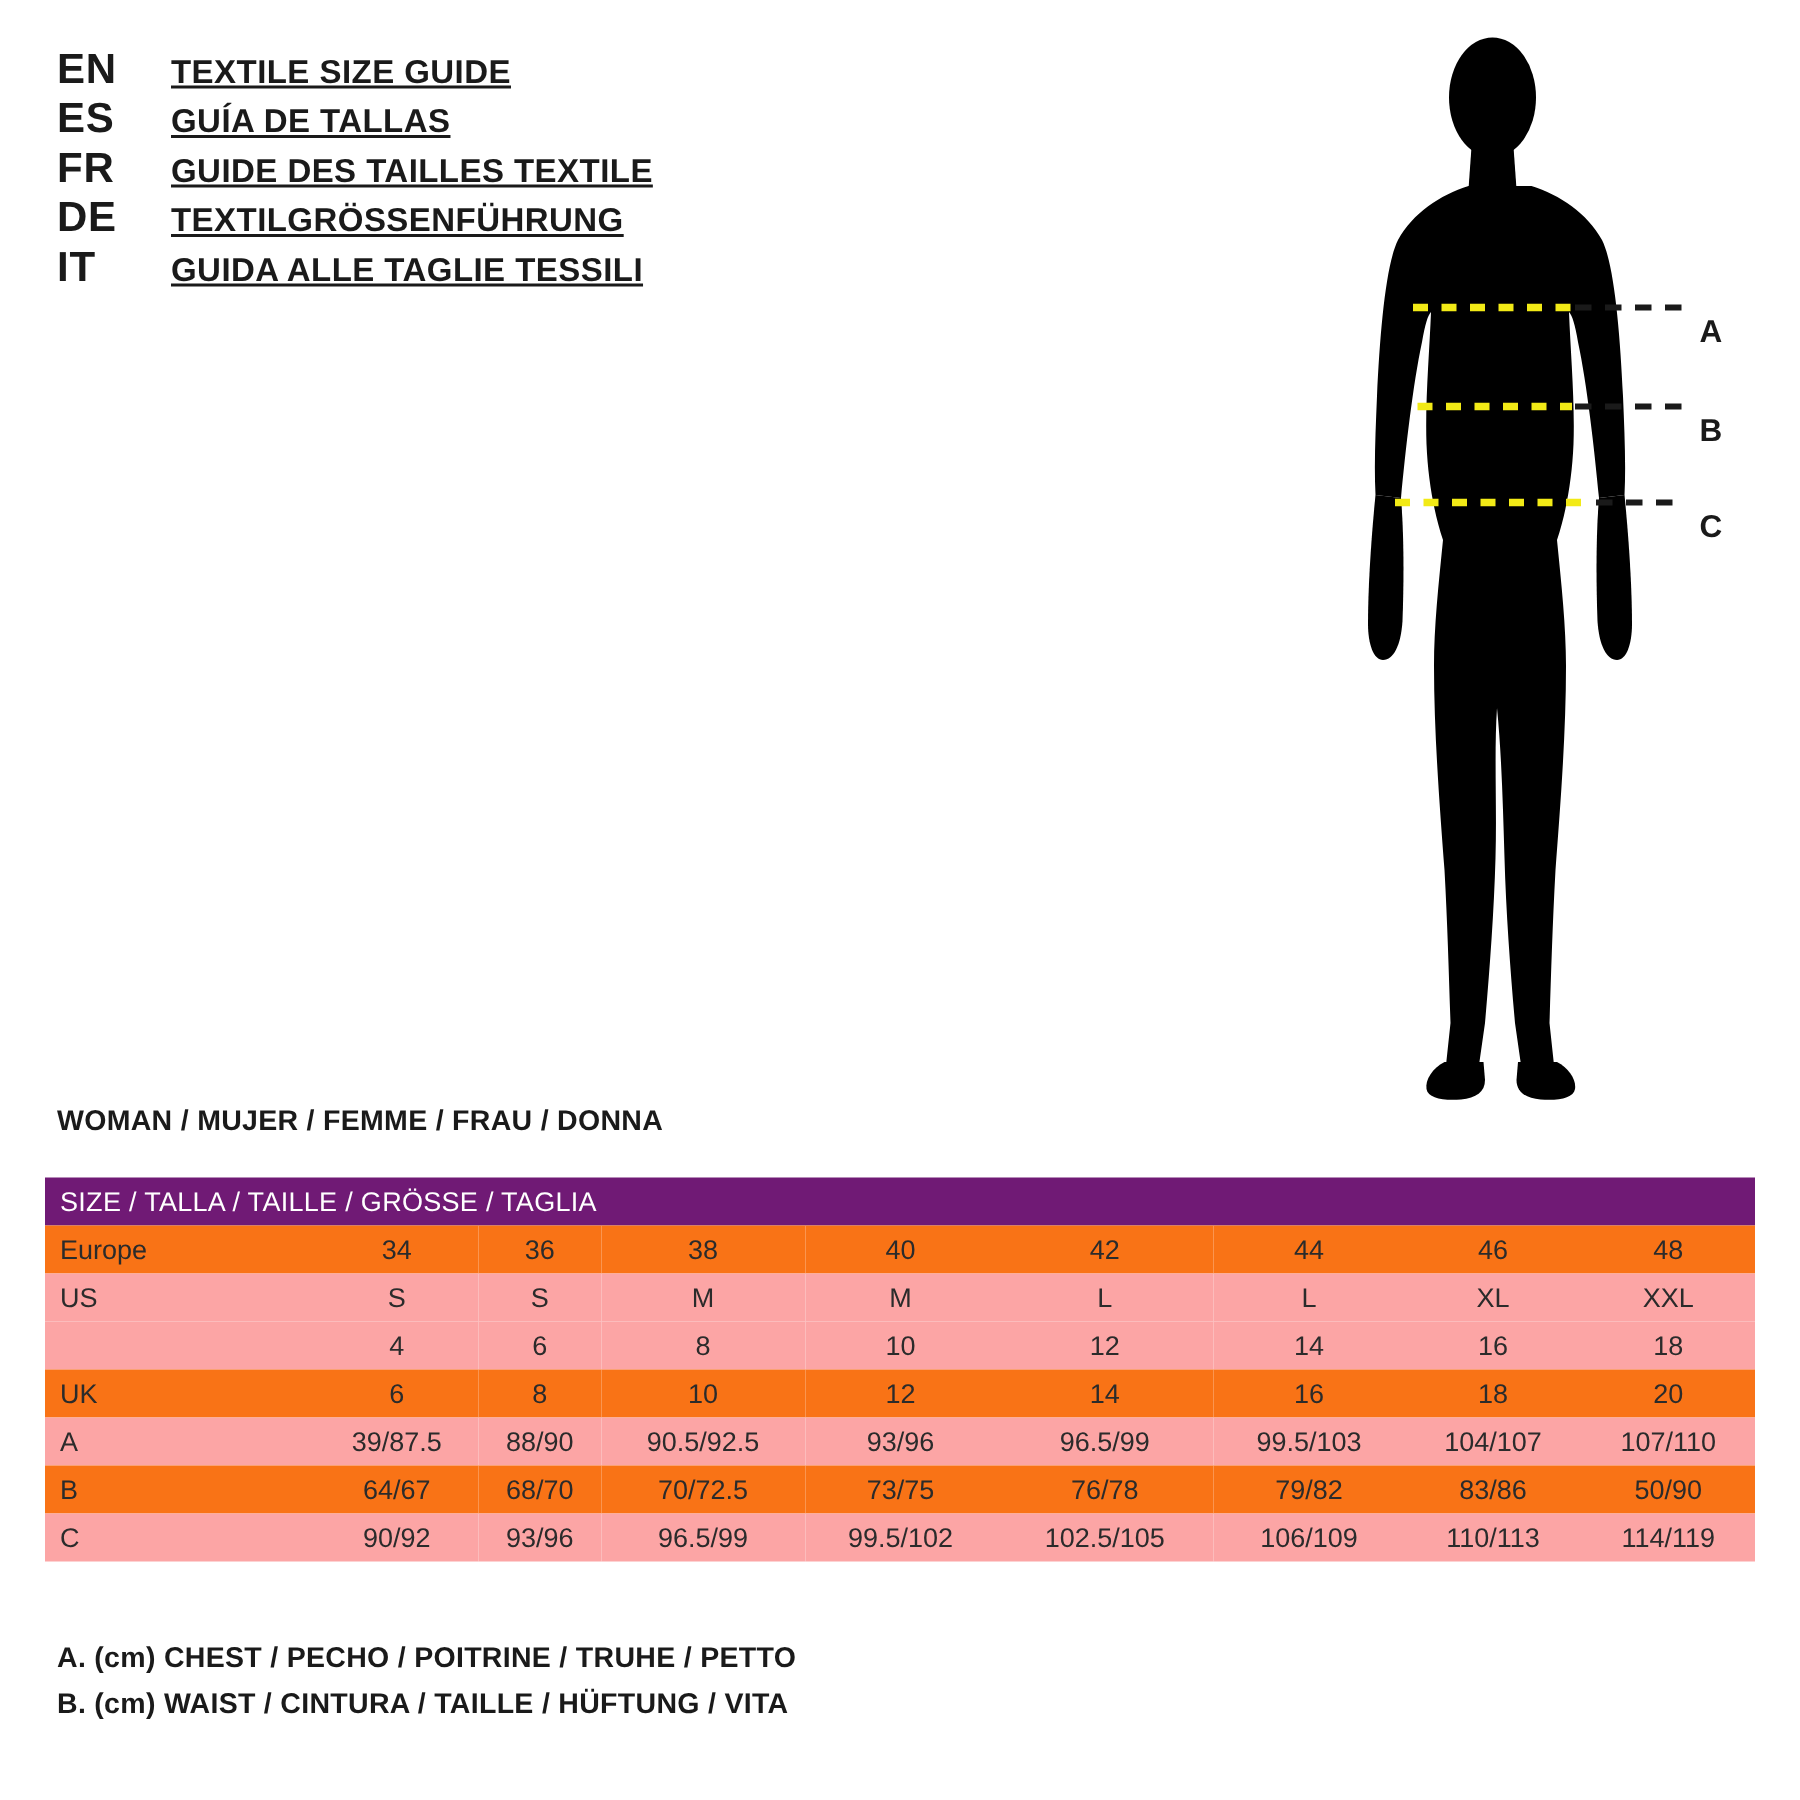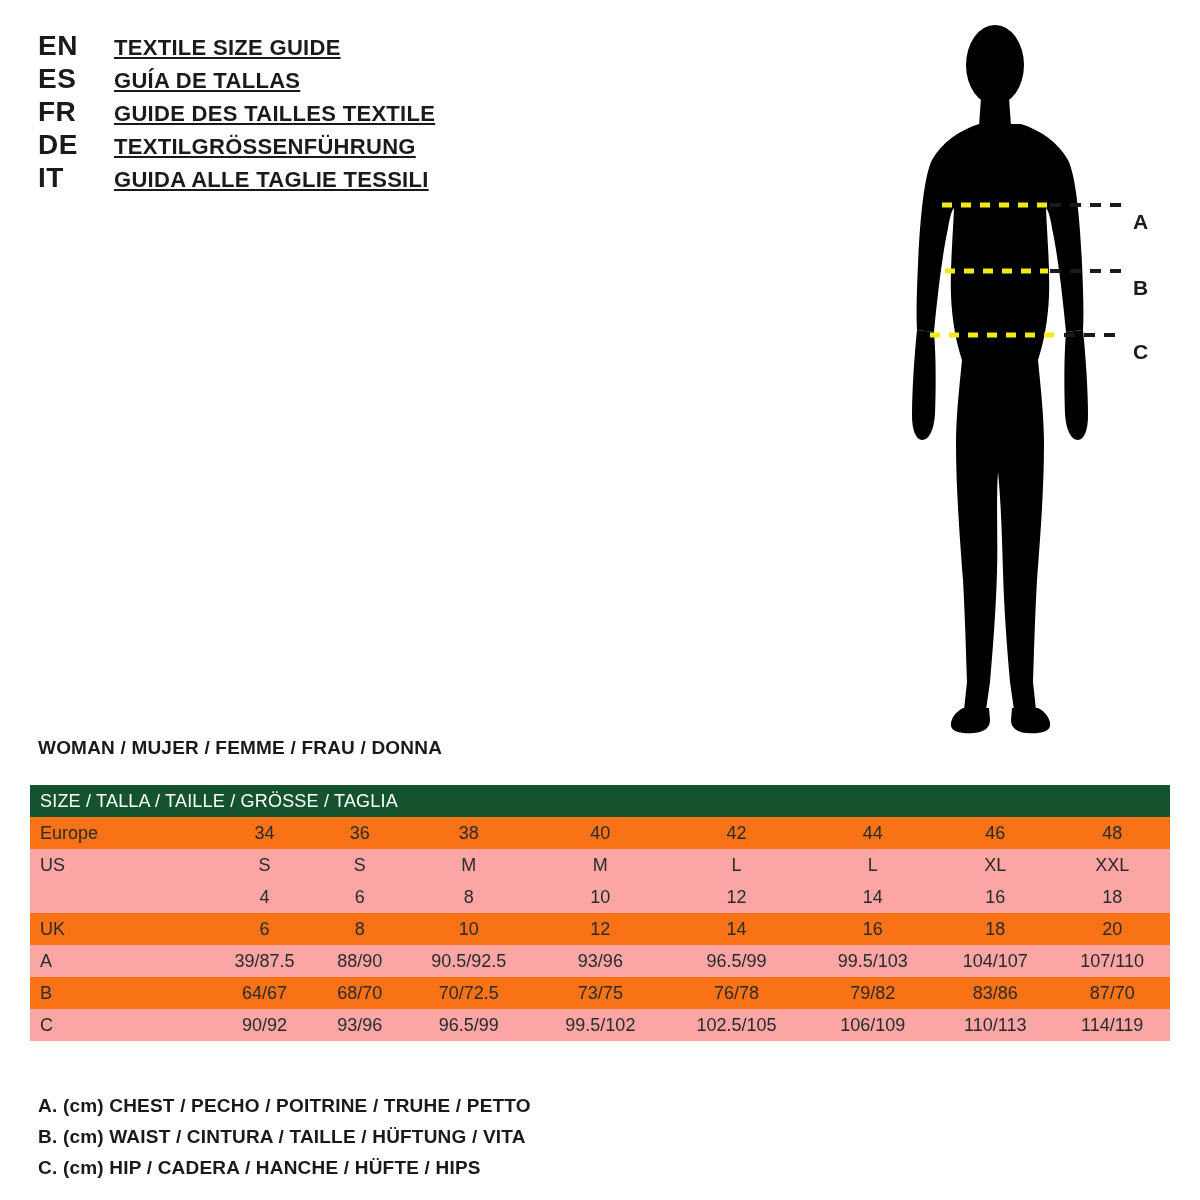--- a/index.html
+++ b/index.html
@@ -92,21 +92,21 @@
     text-align: center;
     font-weight: normal;
     vertical-align: middle;
   }
   table.size-table .rowhead {
     text-align: left;
     padding-left: 10px;
     width: 180px;
   }
   tr.hdr {
-    background: #14532d;
+    background: #701a75;
     color: #ffffff;
   }
   tr.hdr td {
     font-size: 18px;
     font-weight: normal;
     text-align: left;
     padding-left: 10px;
     letter-spacing: 0.2px;
   }
   tr.shade { background: #fca5a5; }
@@ -289,36 +289,35 @@
 
       <tr class="plain">
         <td class="rowhead">B</td>
         <td>64/67</td>
         <td>68/70</td>
         <td>70/72.5</td>
         <td>73/75</td>
         <td>76/78</td>
         <td>79/82</td>
         <td>83/86</td>
-        <td>87/70</td>
+        <td>50/90</td>
       </tr>
 
       <tr class="shade">
         <td class="rowhead">C</td>
         <td>90/92</td>
         <td>93/96</td>
         <td>96.5/99</td>
         <td>99.5/102</td>
         <td>102.5/105</td>
         <td>106/109</td>
         <td>110/113</td>
         <td>114/119</td>
       </tr>
     </tbody>
   </table>
 
   <div class="footnotes">
     <div class="footnote">A. (cm) CHEST / PECHO / POITRINE / TRUHE / PETTO</div>
     <div class="footnote">B. (cm) WAIST / CINTURA / TAILLE / HÜFTUNG / VITA</div>
-    <div class="footnote">C. (cm) HIP / CADERA / HANCHE / HÜFTE / HIPS</div>
   </div>
 
 </div>
 
 </body></html>

